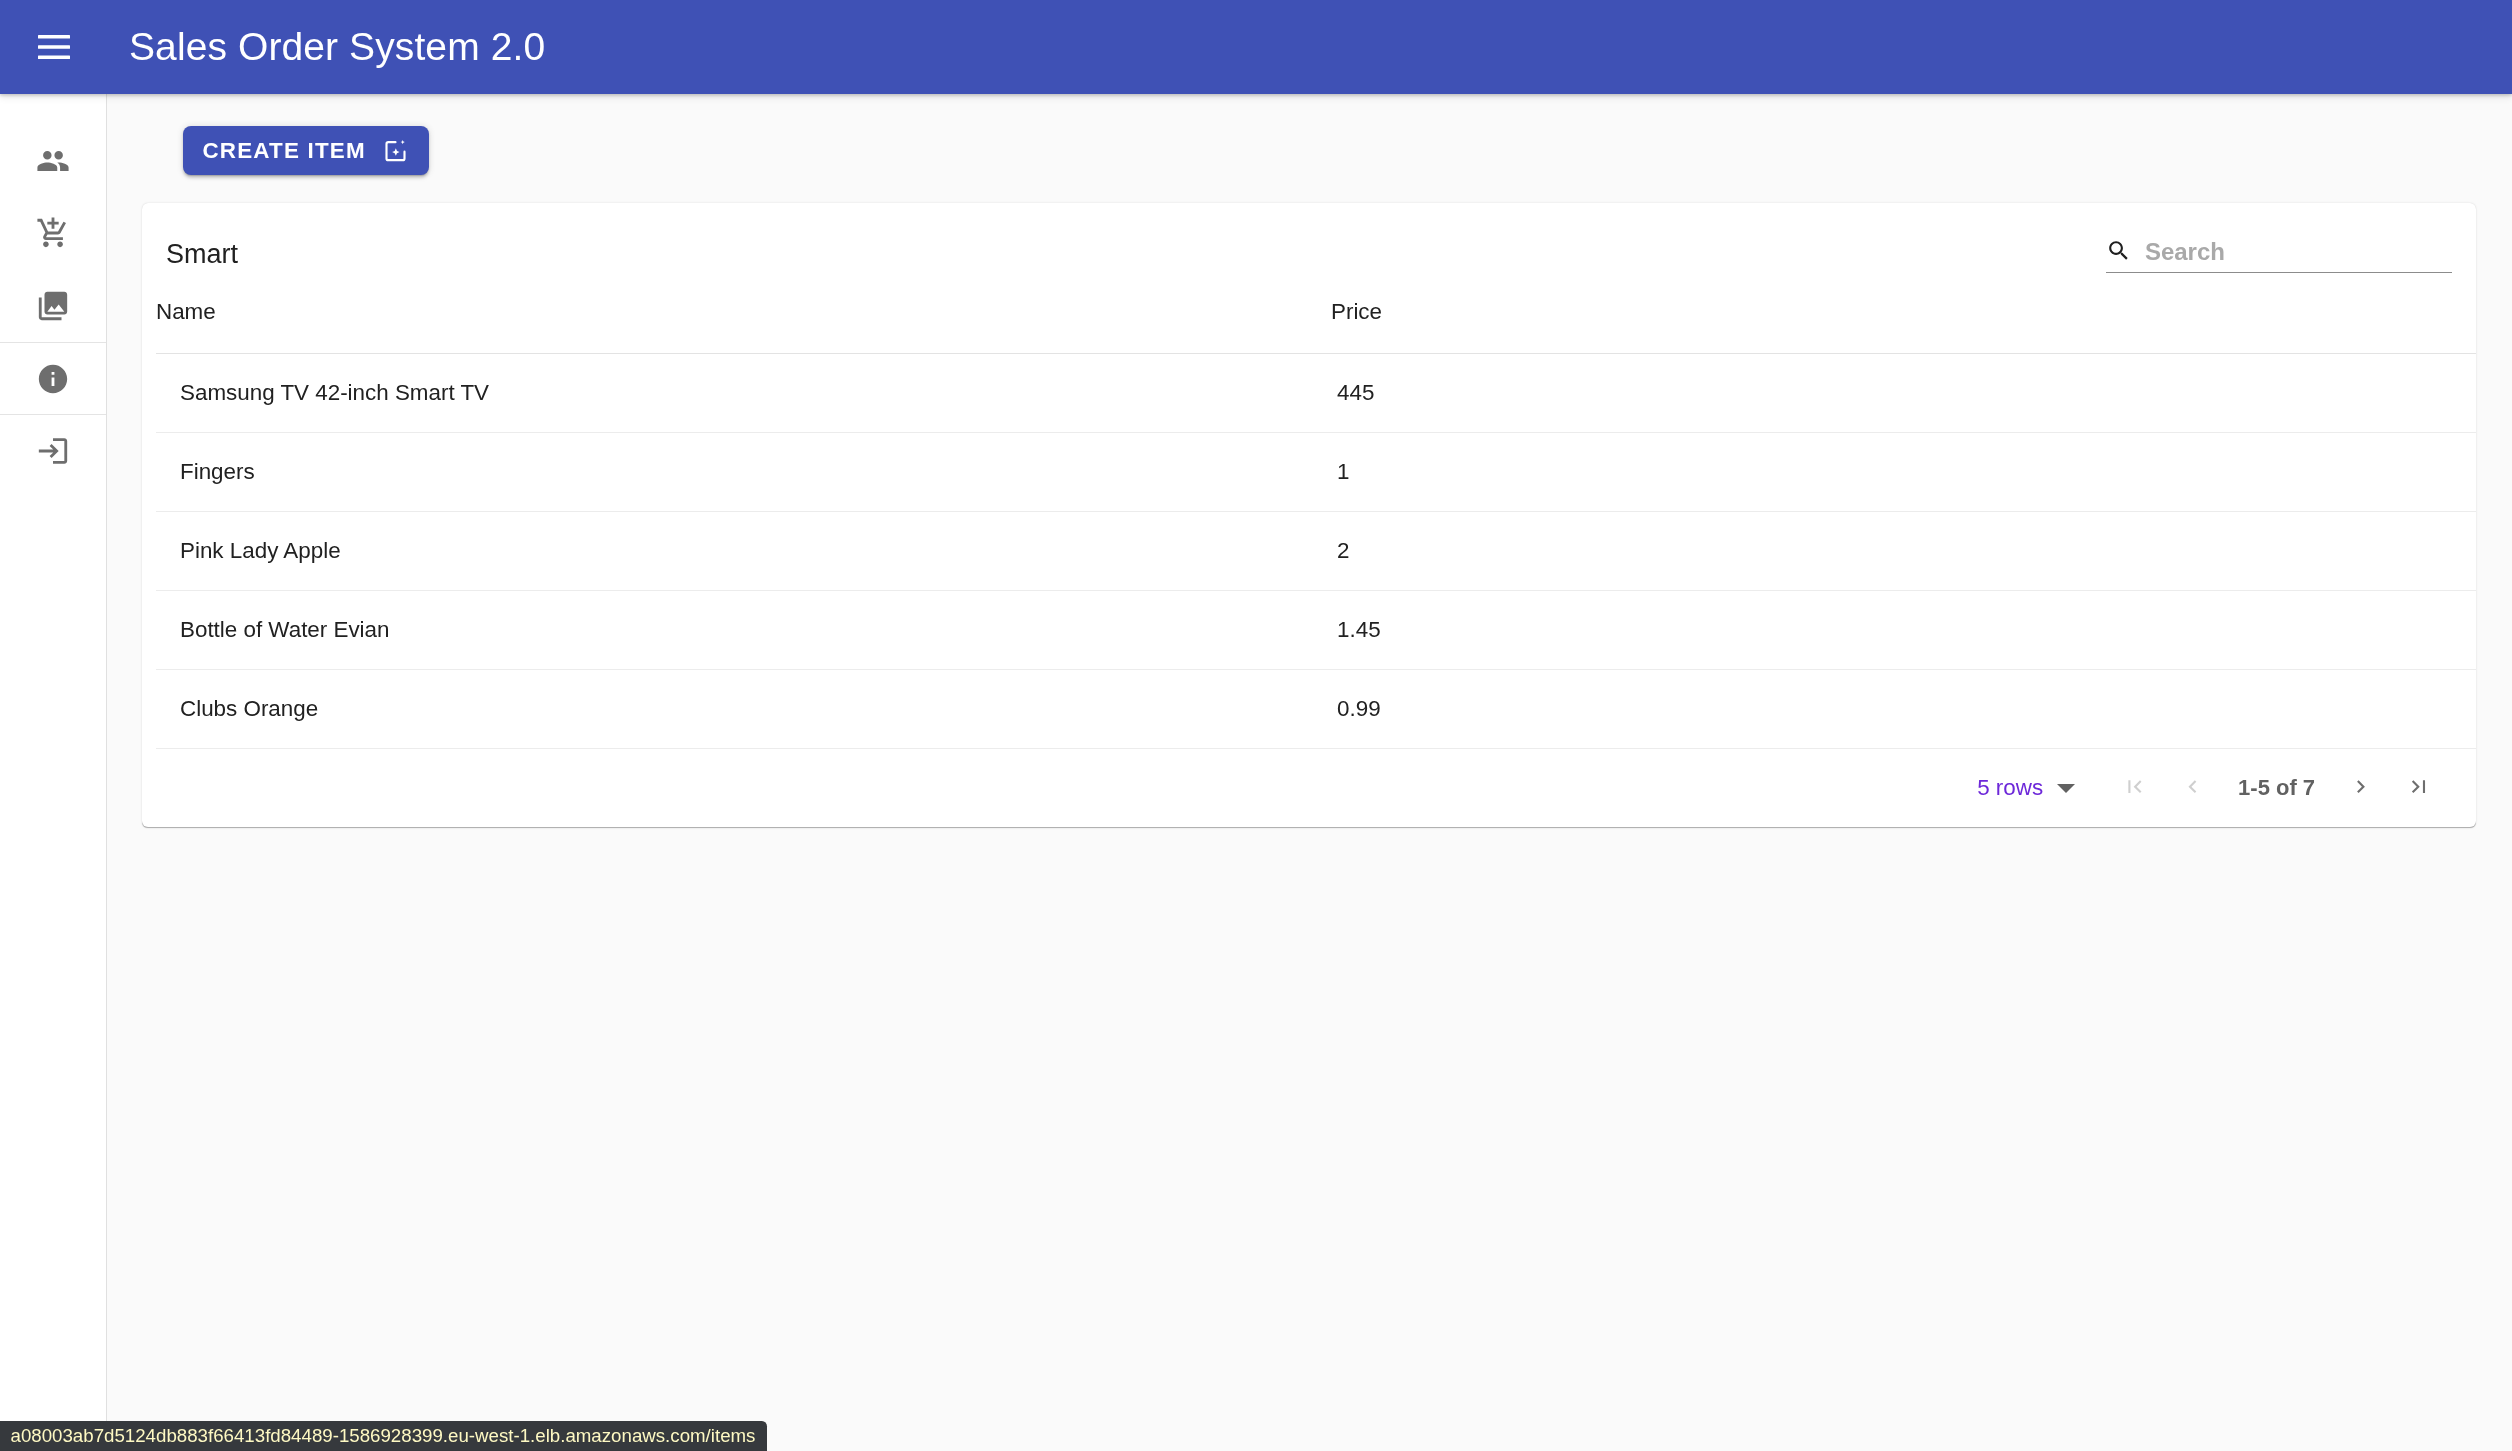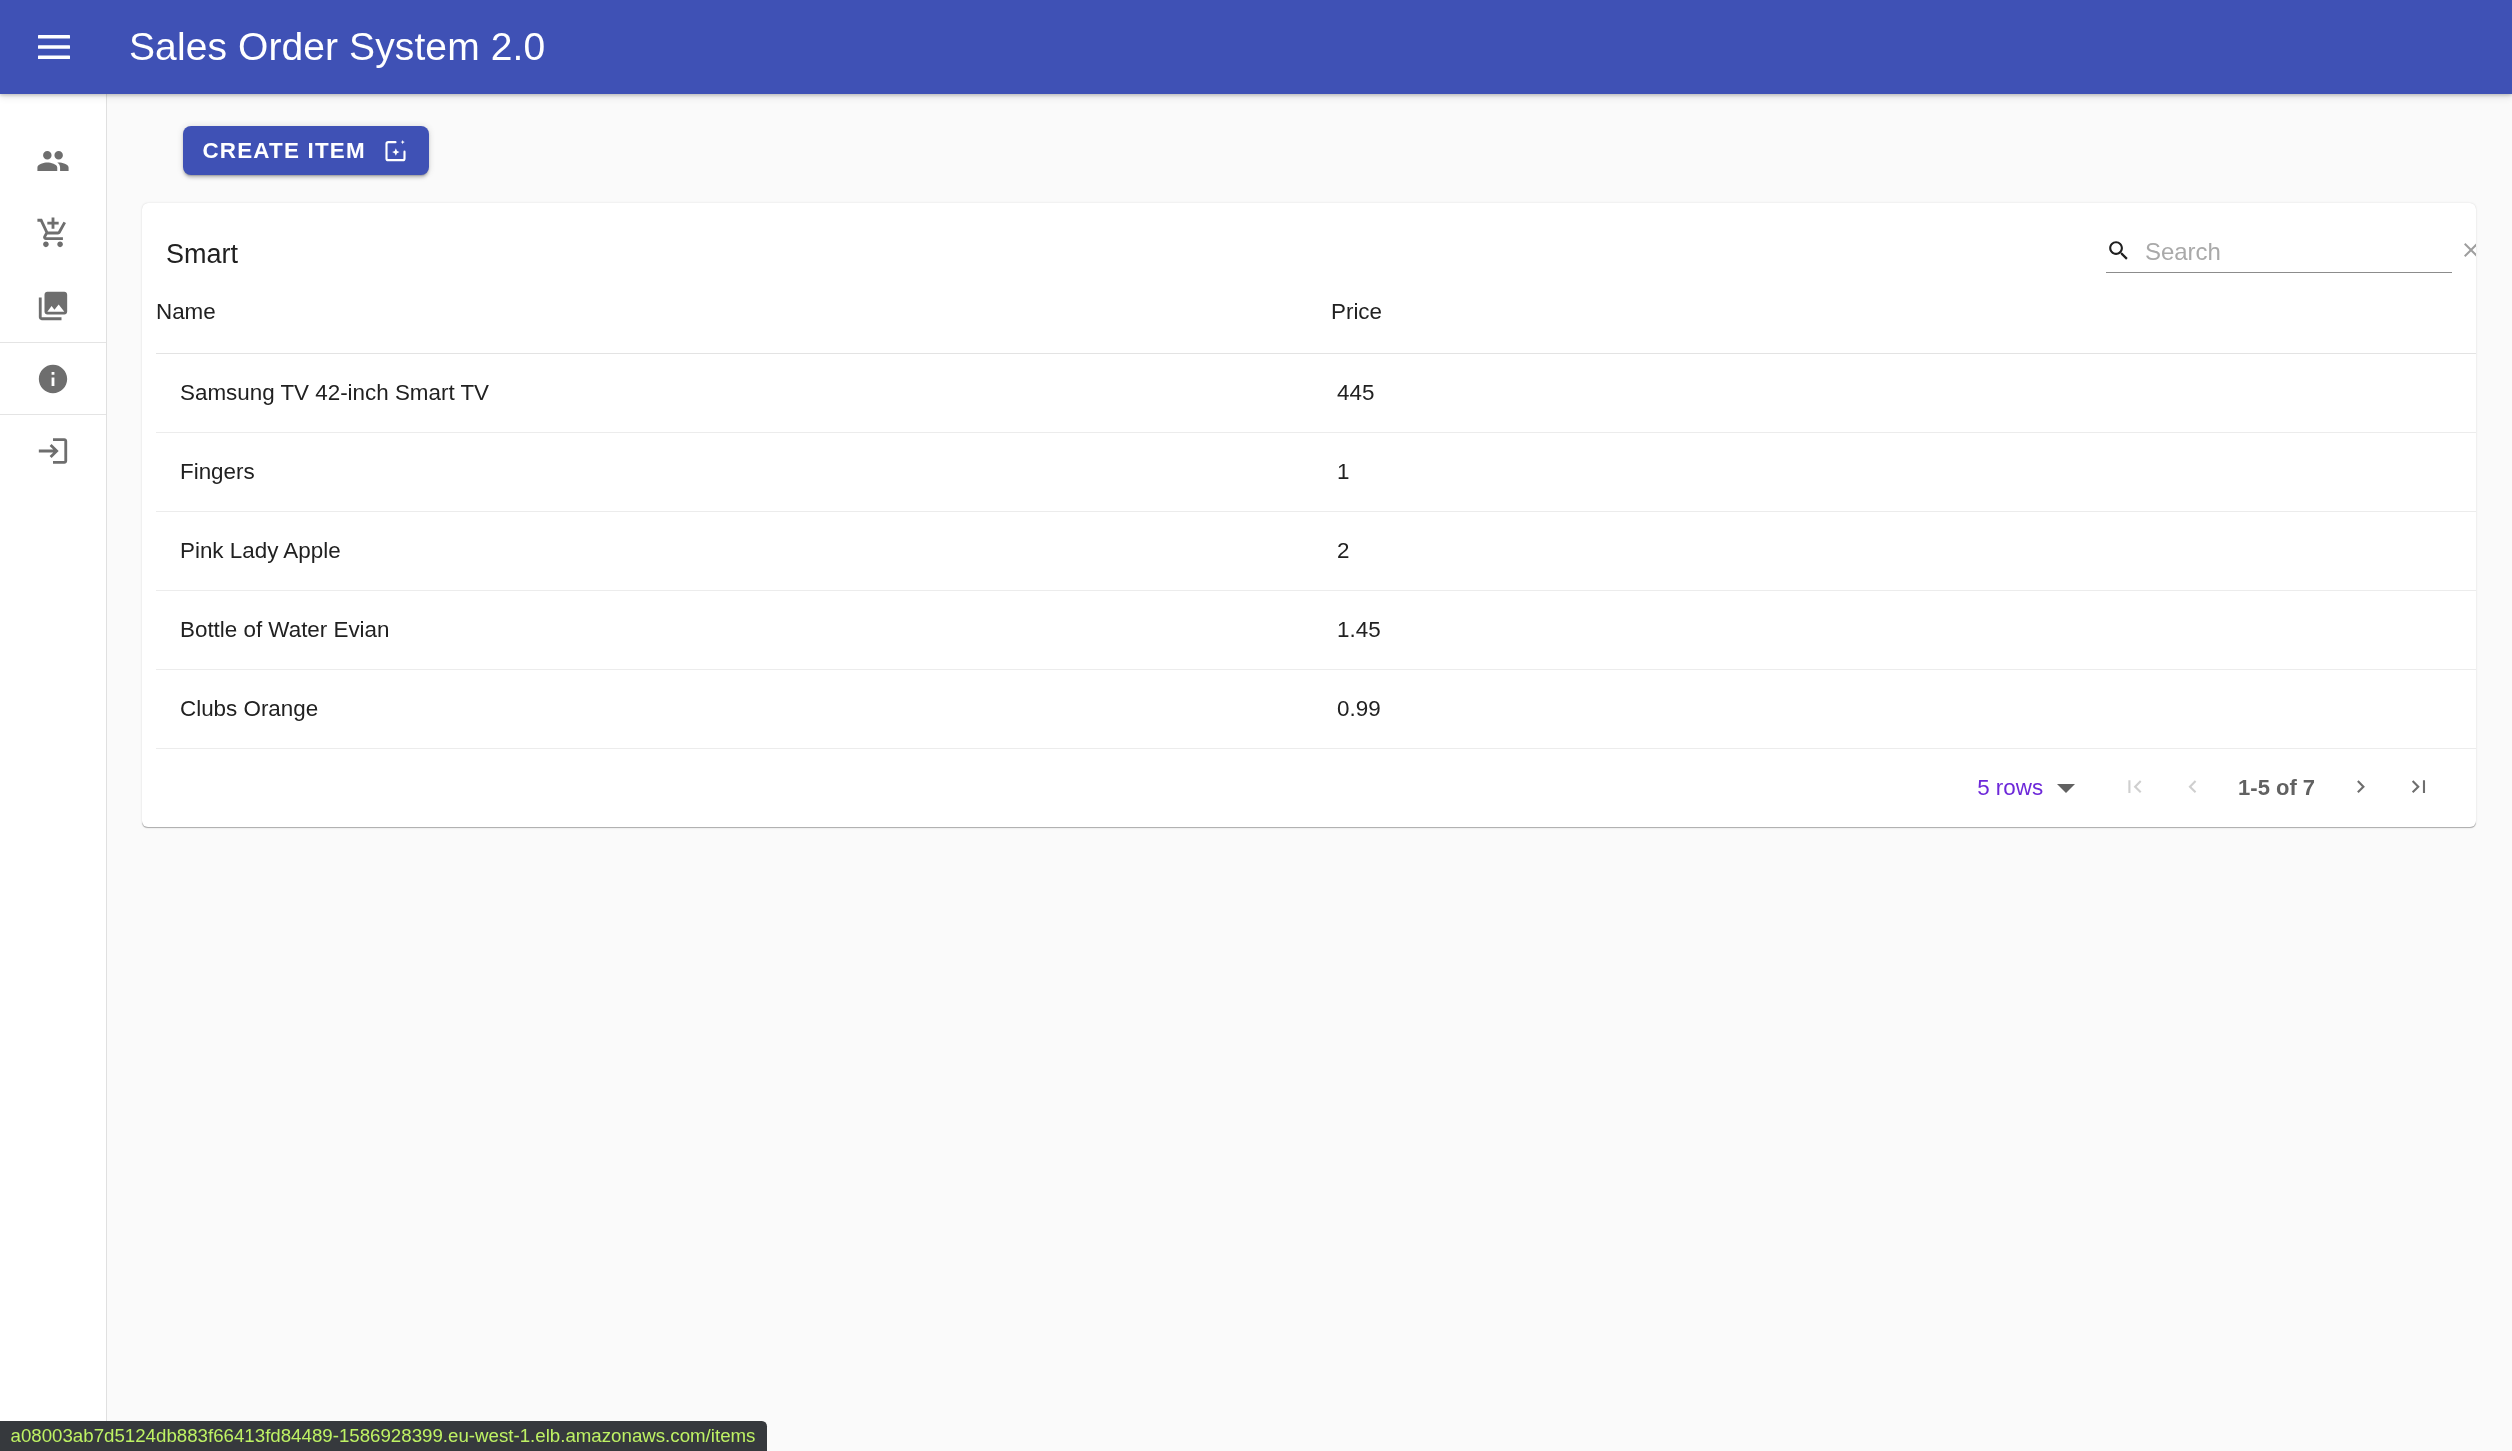--- a/index.html
+++ b/index.html
@@ -151,20 +151,21 @@
   .search-input {
     flex: 1 1 auto;
     border: none;
     outline: none;
     background: transparent;
     font-family: "Liberation Sans", sans-serif;
     font-size: 24px;
     color: #212121;
     padding: 0;
     height: 34px;
+    font-weight: bold;
   }
   .search-input::placeholder { color: #a9a9a9; }
   .clear-btn {
     flex: 0 0 auto;
     width: 33px;
     height: 33px;
     display: flex;
     align-items: center;
     justify-content: center;
     background: transparent;
@@ -245,21 +246,21 @@
   }
 
   
   .statusbar {
     position: absolute;
     left: 0;
     bottom: 0;
     height: 30px;
     max-width: 801px;
     background: #36393d;
-    color: #bef264;
+    color: #fef9c3;
     font-size: 18.7px;
     line-height: 30px;
     padding: 0 12px 0 10.5px;
     border-top-right-radius: 5.2px;
     white-space: nowrap;
     overflow: hidden;
     z-index: 50;
     font-family: "Liberation Sans", sans-serif;
     text-align: right;
   }

